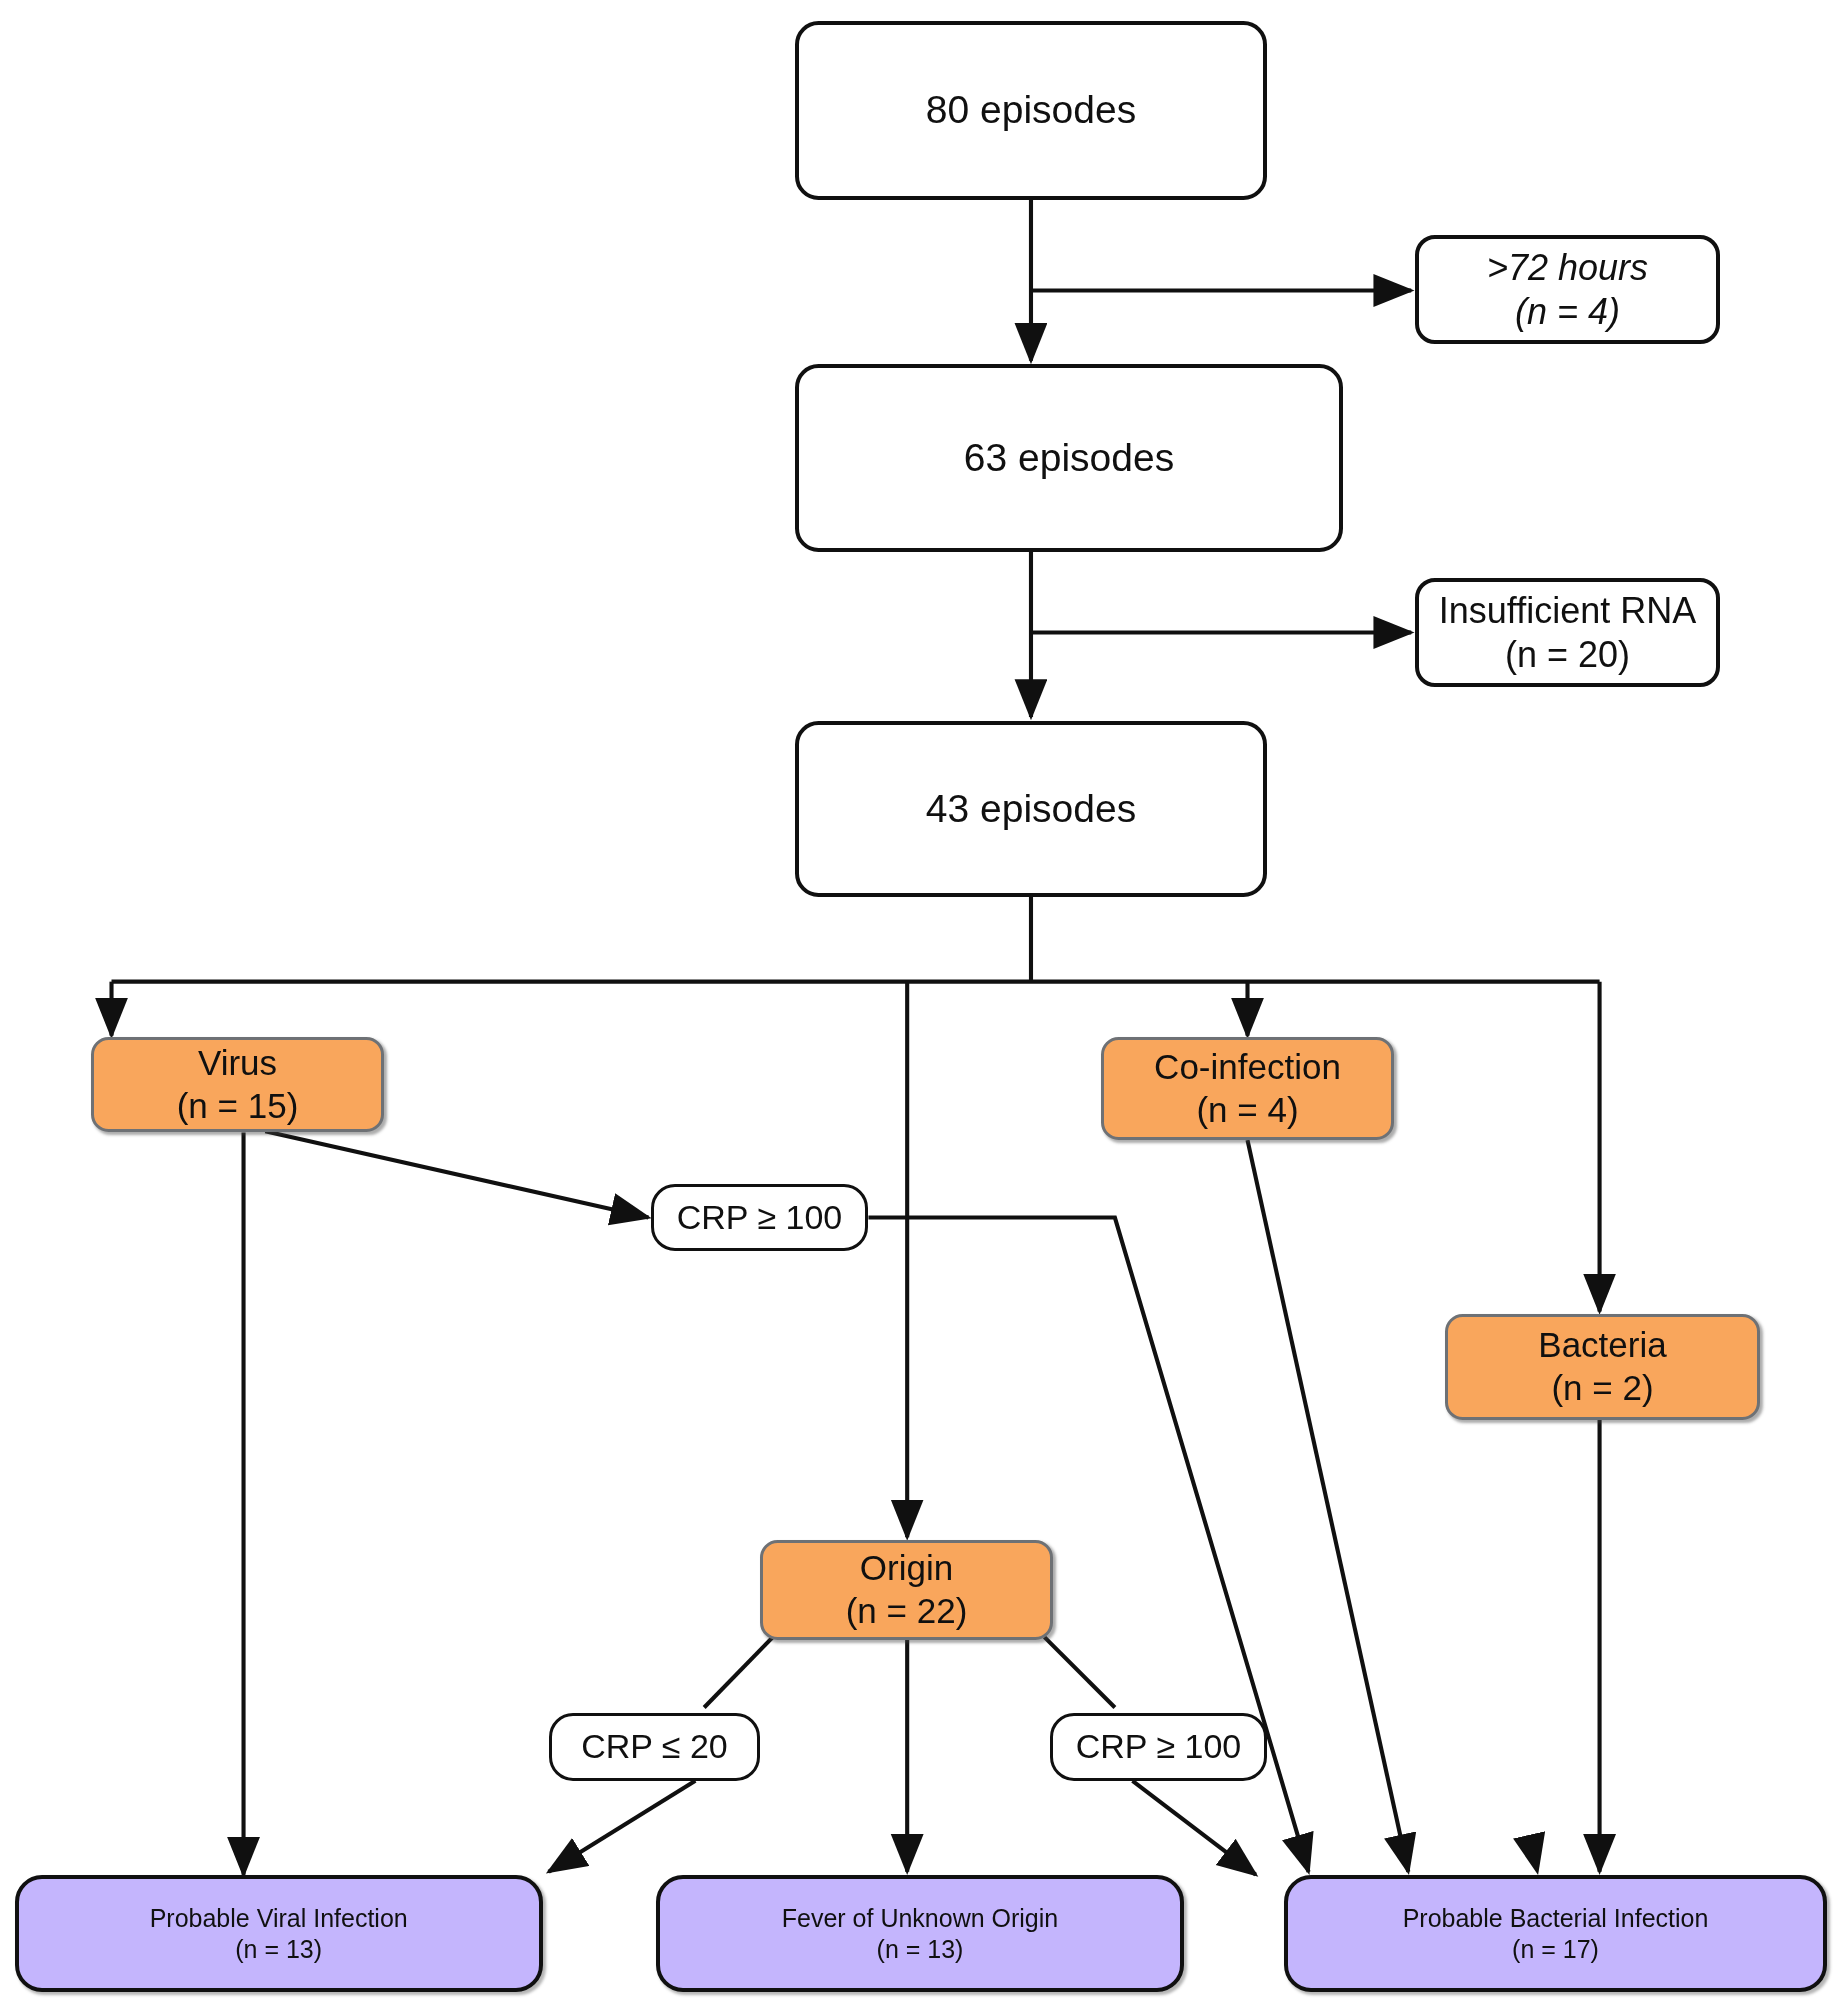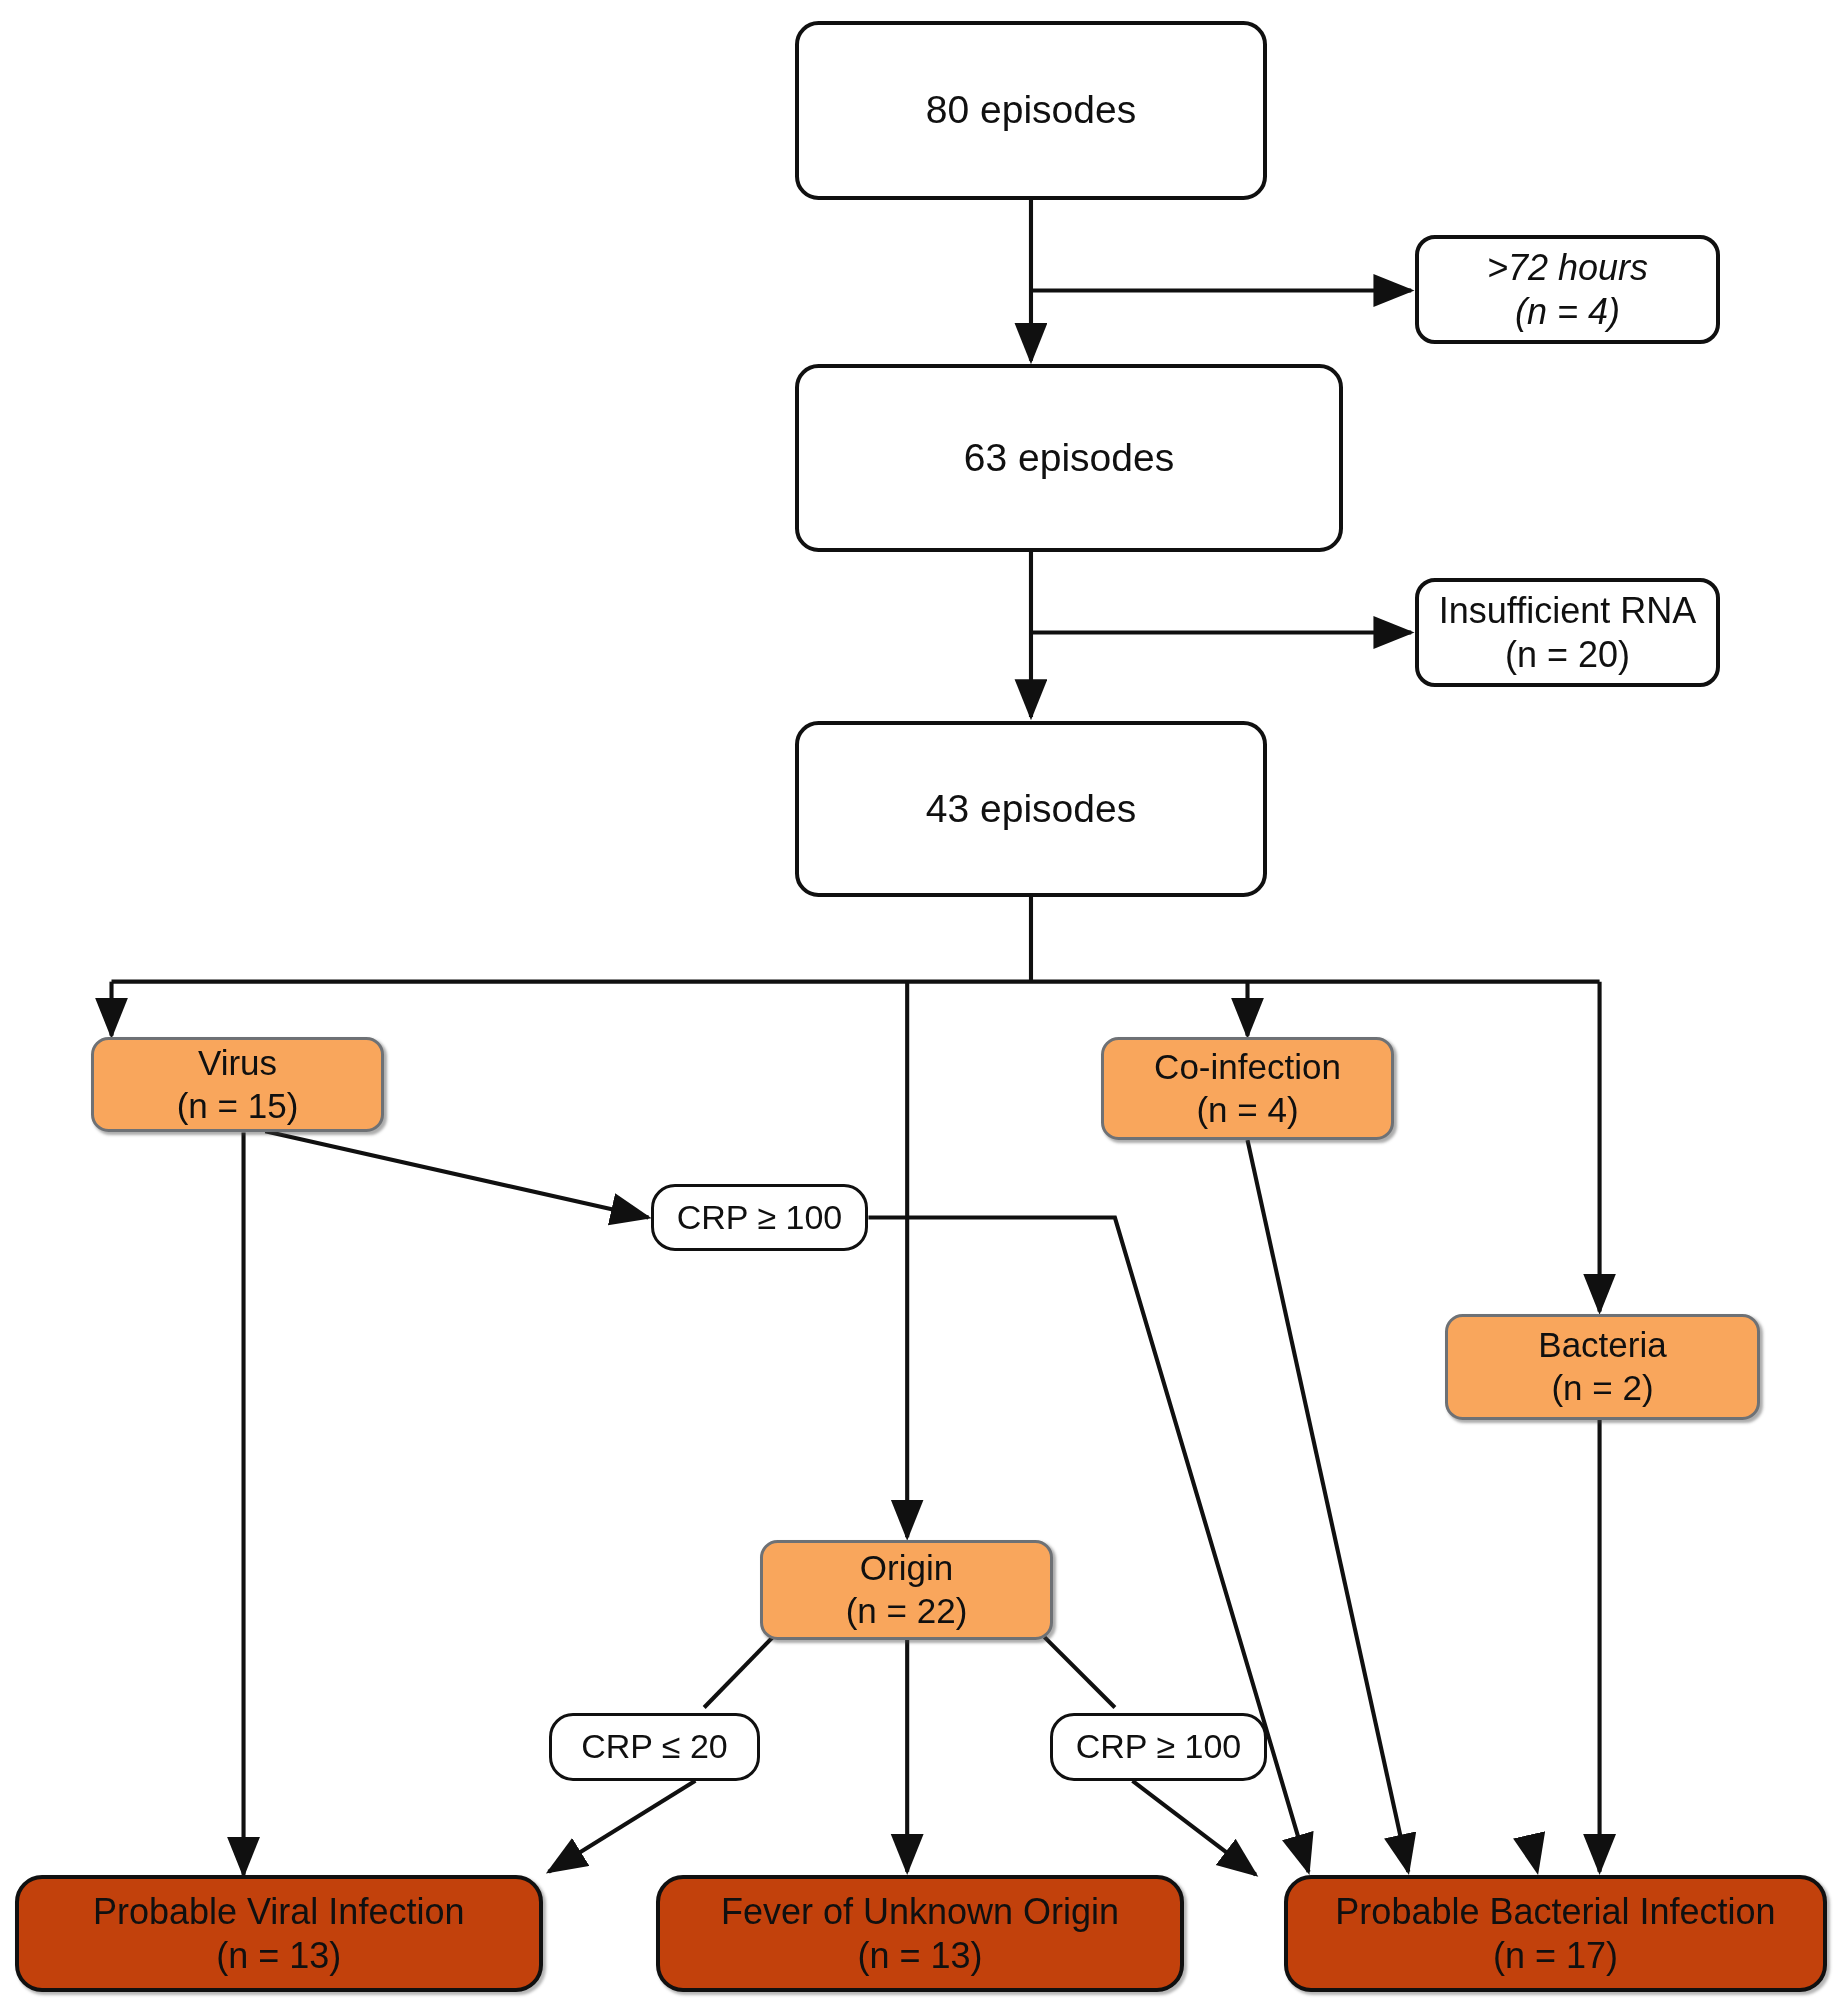--- a/index.html
+++ b/index.html
@@ -63,24 +63,24 @@
   
   .node-orange {
     background: #f9a65c;
     border: 3.5px solid #6e7175;
     border-radius: 17.6px;
     font-size: 35px;
     box-shadow: 2.3px 2.9px 2.9px rgba(70,70,70,0.45);
   }
   
   .node-green {
-    background: #c2410c;
+    background: #c4b5fd;
     border: 4.1px solid #101010;
     border-radius: 27px;
-    font-size: 36px;
+    font-size: 25px;
     box-shadow: 2.3px 2.9px 2.9px rgba(70,70,70,0.40);
   }
 </style>
 </head>
 <body>
 
 <div id="flow-root">
 
   <svg id="edge-layer" viewBox="0 0 3134 3417" width="1839" height="2005" xmlns="http://www.w3.org/2000/svg">
     <defs>

